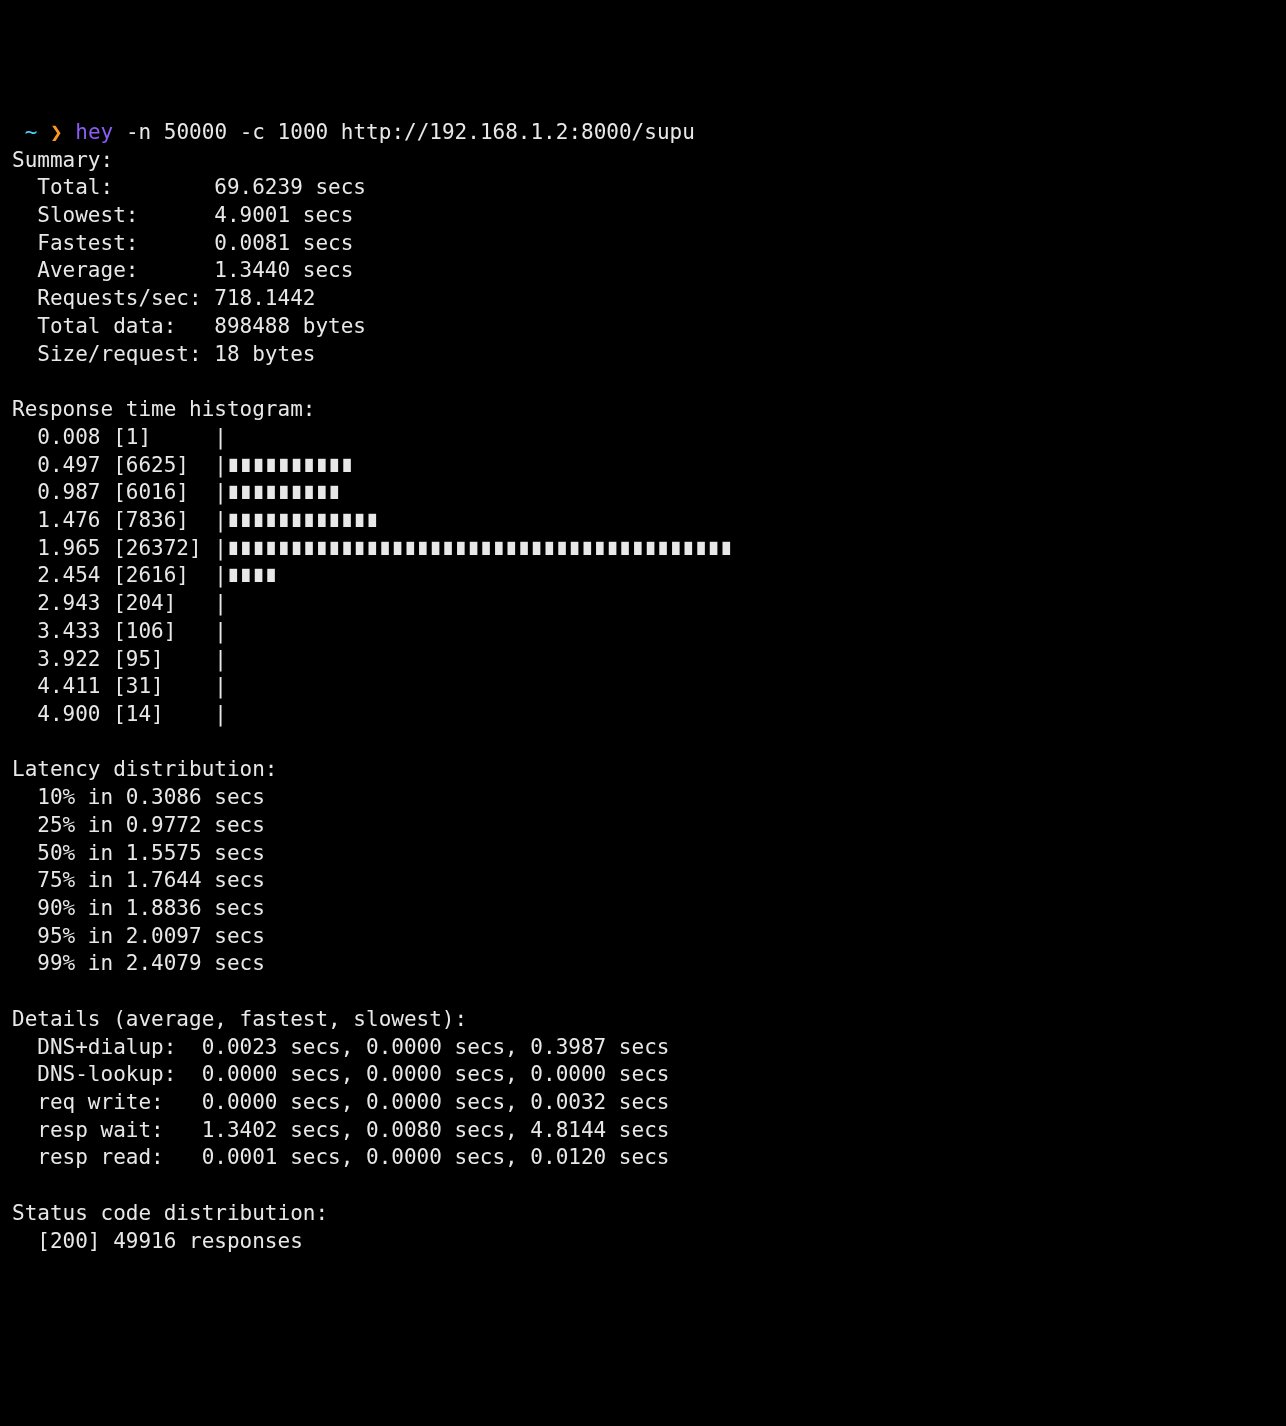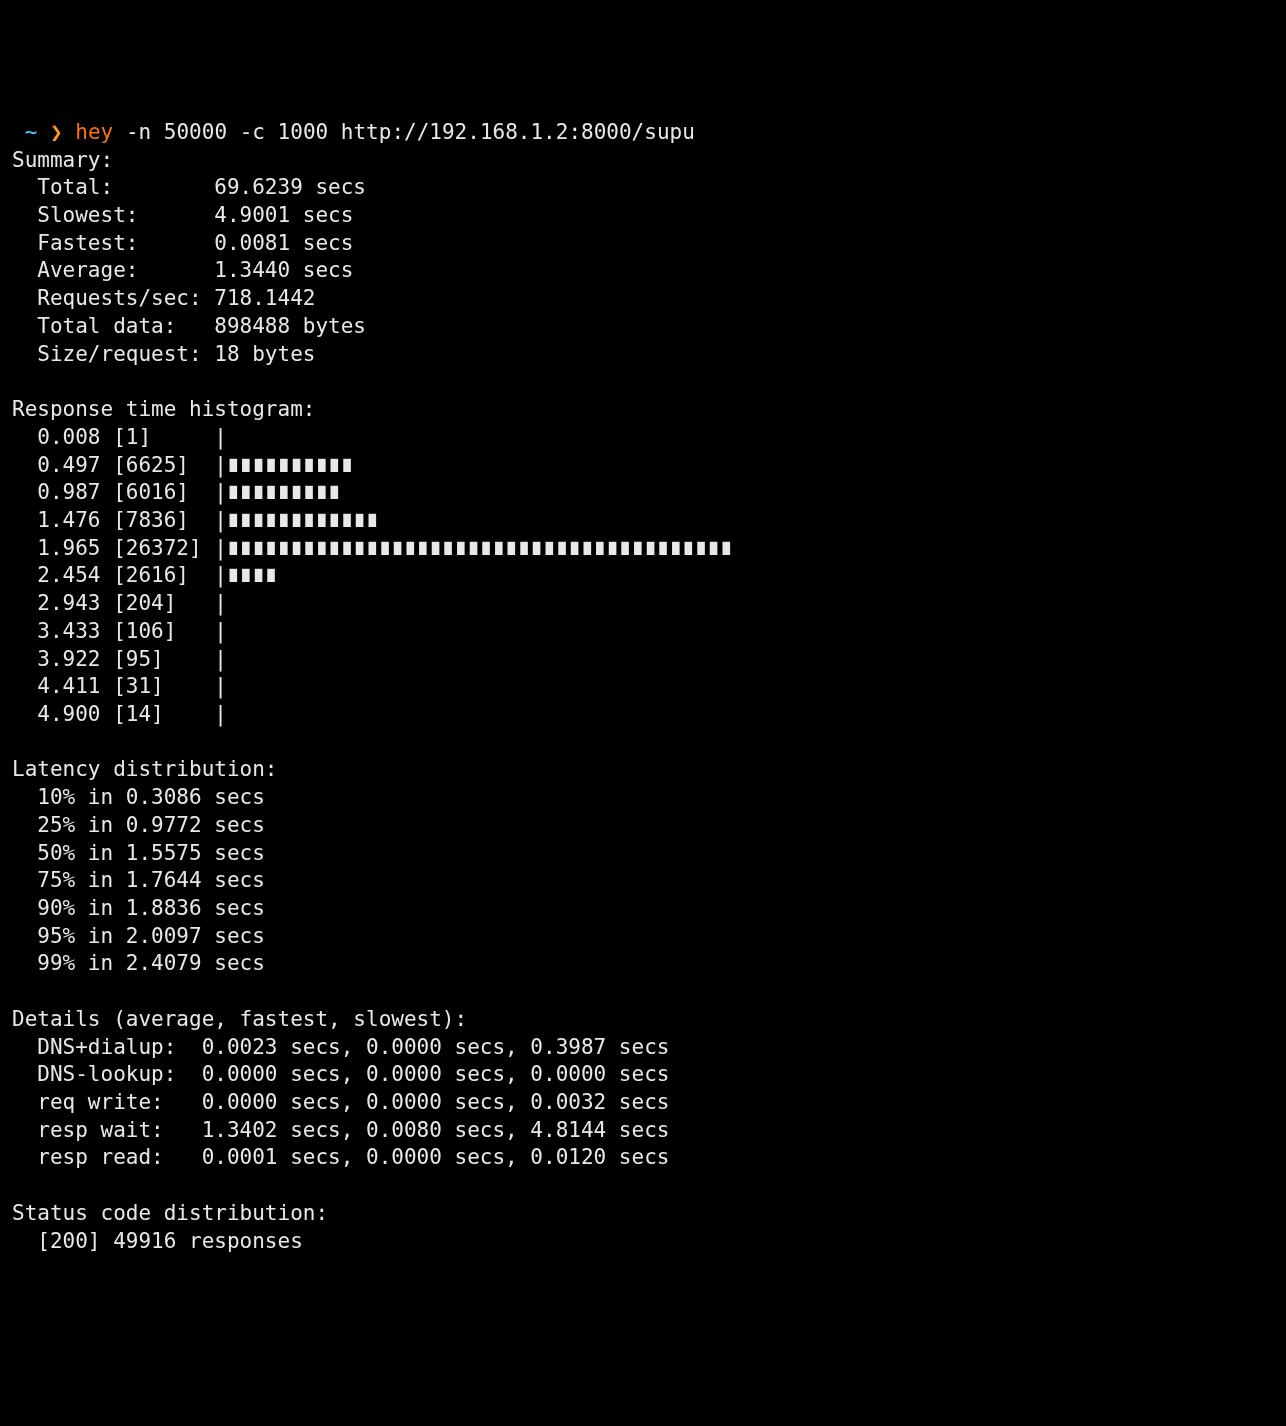--- a/index.html
+++ b/index.html
@@ -7,21 +7,21 @@
     color: #e8e8e8;
     font-family: "SF Mono", "Monaco", "Menlo", "DejaVu Sans Mono", "Consolas", monospace;
     font-size: 21px;
     line-height: 1.32;
     margin: 0;
     padding: 8px 12px;
     white-space: pre;
   }
   .prompt-tilde { color: #46d9ff; }
   .prompt-arrow { color: #fd971f; font-weight: bold; }
-  .cmd { color: #f97316; }
+  .cmd { color: #8b5cf6; }
   .args { color: #e8e8e8; text-align: right; }
 </style>
 </head>
 <body>
 
 
 
 <div id="terminal"> <span class="prompt-tilde">~</span> <span class="prompt-arrow">❯</span> <span class="cmd">hey</span> <span class="args">-n 50000 -c 1000 http://192.168.1.2:8000/supu</span>
 Summary:
   Total:        69.6239 secs

